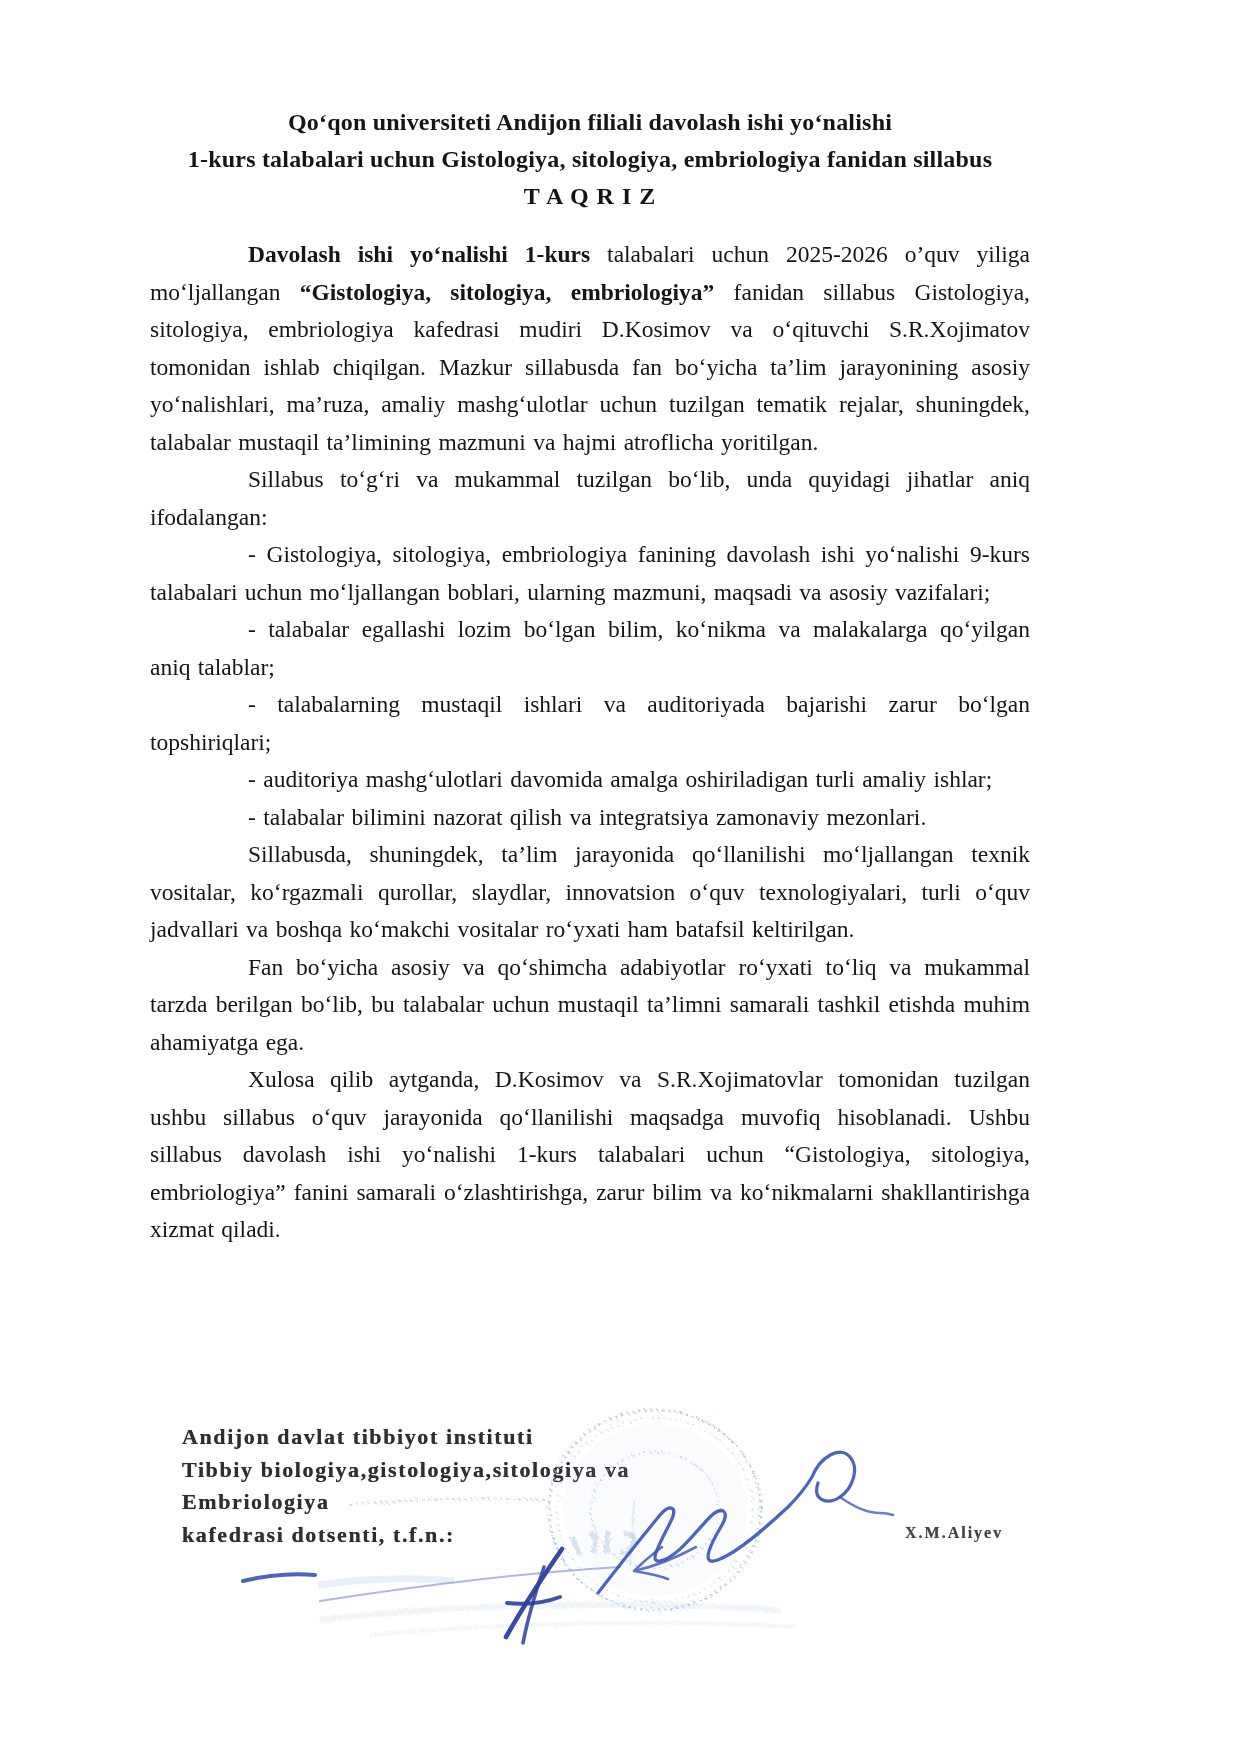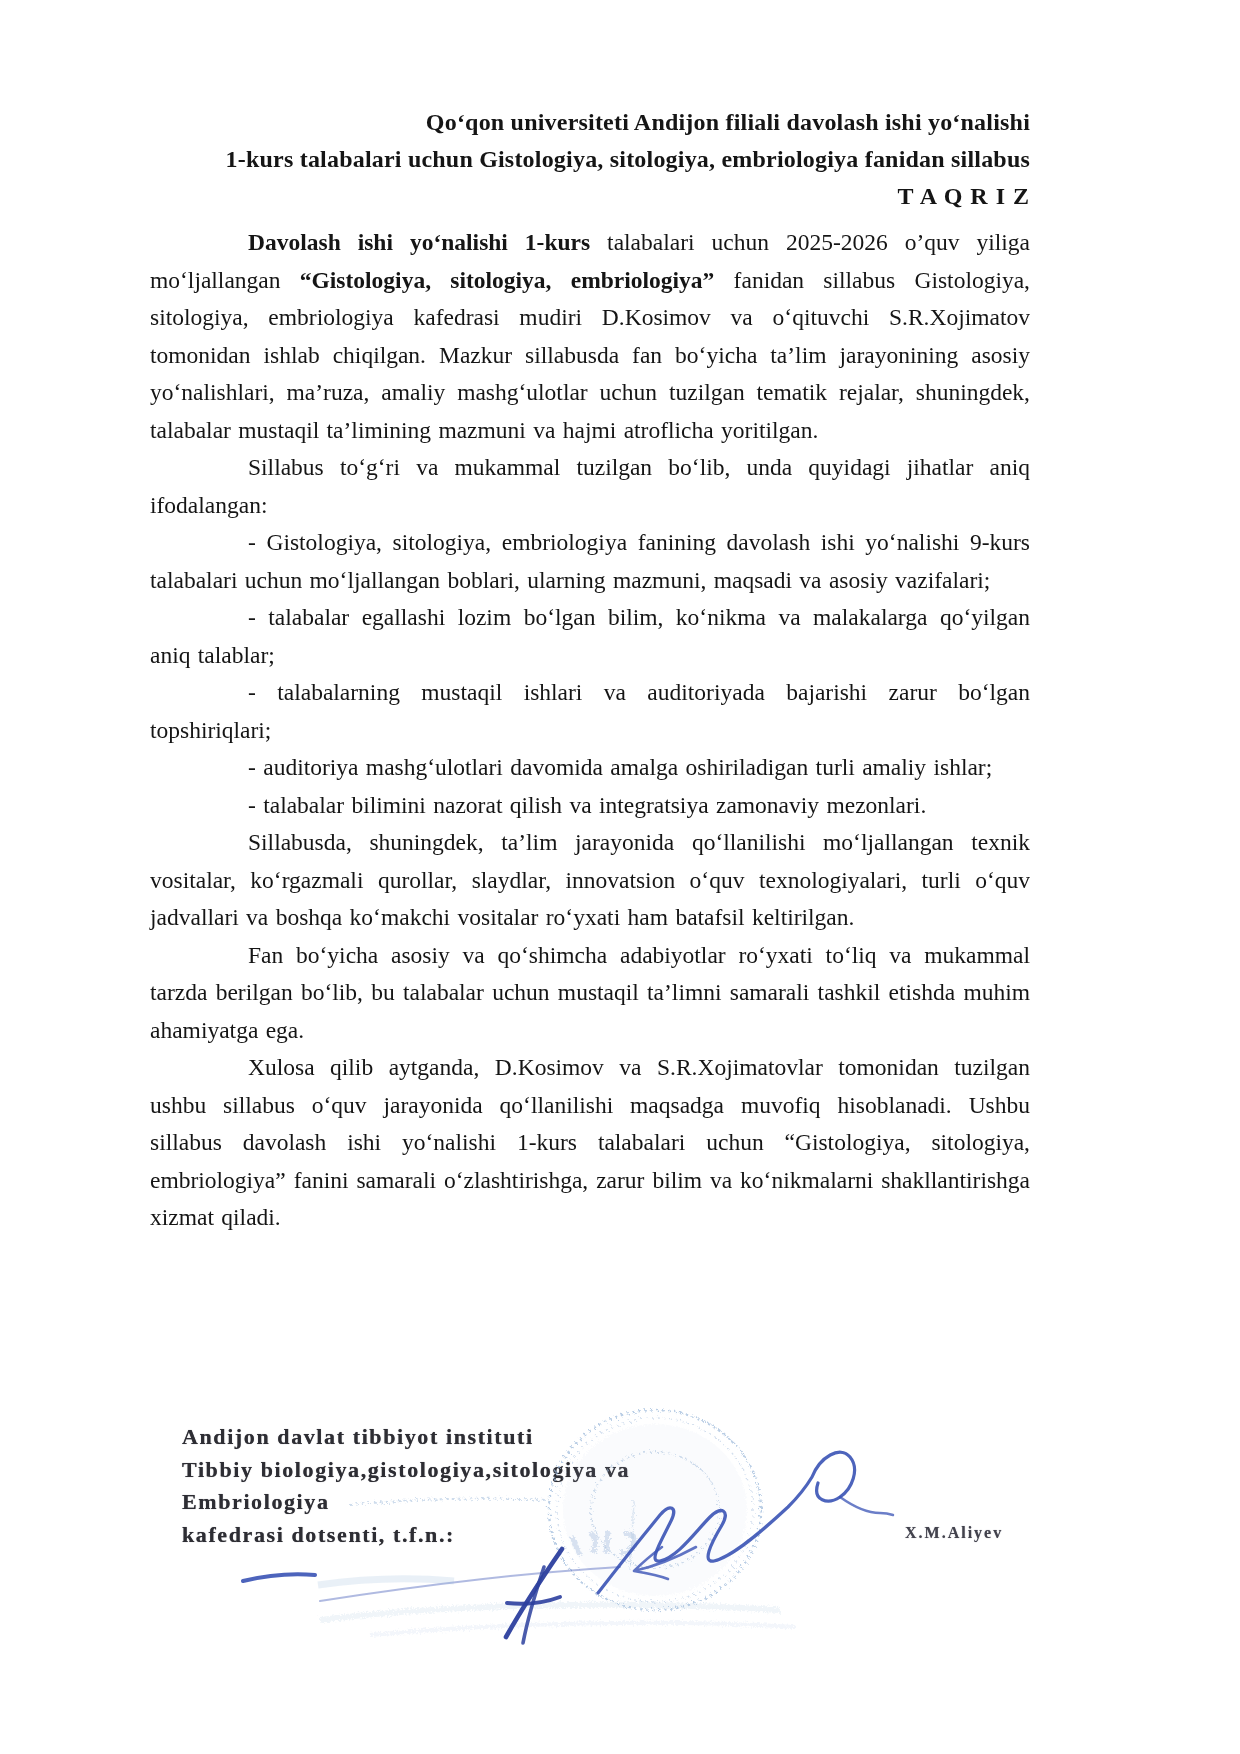--- a/index.html
+++ b/index.html
@@ -18,29 +18,29 @@
     margin:0 auto;
     overflow:hidden;
     font-family:"Liberation Serif","DejaVu Serif",serif;
     color:var(--text);
   }
   .content{
     position:absolute;
     left:150px;top:104px;width:880px;
   }
   .title-line{
-    text-align:right;
+    text-align:center;
     font-weight:bold;
     font-size:24px;
     line-height:37px;
     letter-spacing:.2px;
     font-family:Liberation Serif, serif;
   }
   .taqriz{letter-spacing:1px;}
-  .body-block{margin-top:9px;}
+  .body-block{margin-top:21px;}
   .para{
     font-size:23.5px;
     line-height:37.5px;
     text-align:justify;
     text-indent:98px;
     word-spacing:1.5px;
   }
   .b{font-weight:bold;}
   
   .sig-block{

